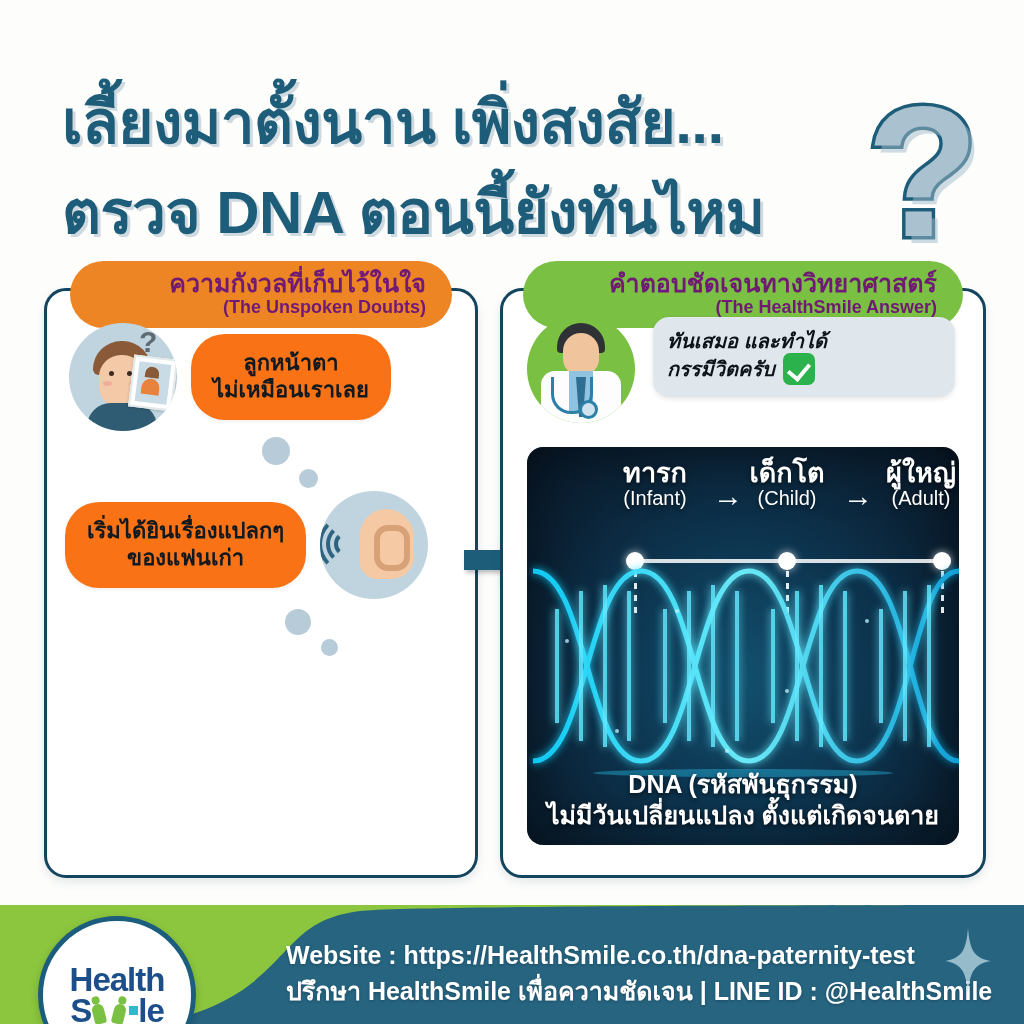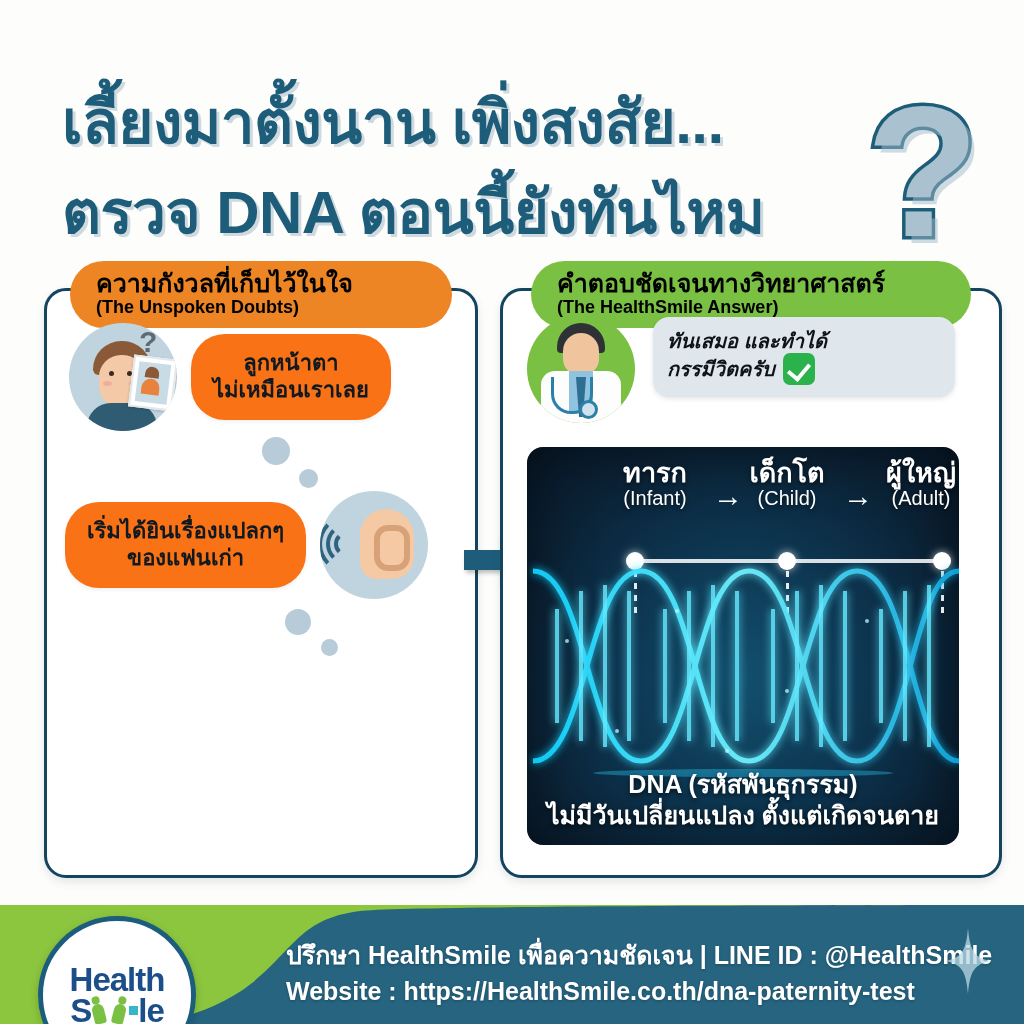--- a/index.html
+++ b/index.html
@@ -35,26 +35,26 @@
 
   
   .panel{
     position:absolute;
     background:#ffffff;
     border:3px solid #14455e;
     border-radius:22px;
     box-shadow:0 4px 10px rgba(40,70,90,.12);
   }
   .panel.left{left:44px;top:288px;width:428px;height:584px;}
-  .panel.right{left:500px;top:288px;width:480px;height:584px;padding-left:16px;}
+  .panel.right{left:500px;top:288px;width:480px;height:584px;}
 
   .panel-header{
     position:absolute;top:-30px;left:50%;transform:translateX(-50%);
     border-radius:34px;
-    color:#000000;text-align:left;
+    color:#701a75;text-align:right;
     padding:9px 26px 11px 26px;
     box-sizing:border-box;
     line-height:1.05;
   }
   .panel-header.orange{background:#ee8524;width:382px;}
   .panel-header.green{background:#7ac143;width:440px;}
   .ph-th{font-size:25px;font-weight:bold;display:block;}
   .ph-en{font-size:18px;font-weight:bold;display:block;margin-top:2px;}
 
   
@@ -385,22 +385,22 @@
       <span class="people">
           <i class="a"></i>
           <i class="b"></i>
         </span>
       <span class="dotbox"></span>
       <span>le</span>
     </div>
   </div>
 
   <div class="footer-text">
+    <div class="fl">Website : https://HealthSmile.co.th/dna-paternity-test</div>
     <div class="fl">ปรึกษา HealthSmile เพื่อความชัดเจน | LINE ID : @HealthSmile</div>
-    <div class="fl">Website : https://HealthSmile.co.th/dna-paternity-test</div>
   </div>
 
   <div class="sparkle">
     <svg width="46" height="66" viewBox="0 0 46 66">
       <path d="M23,0 C25,24 30,30 46,33 C30,36 25,42 23,66 C21,42 16,36 0,33 C16,30 21,24 23,0 Z" fill="#bcd9e6" opacity="0.75"></path>
     </svg>
   </div>
 
 </div>
 

